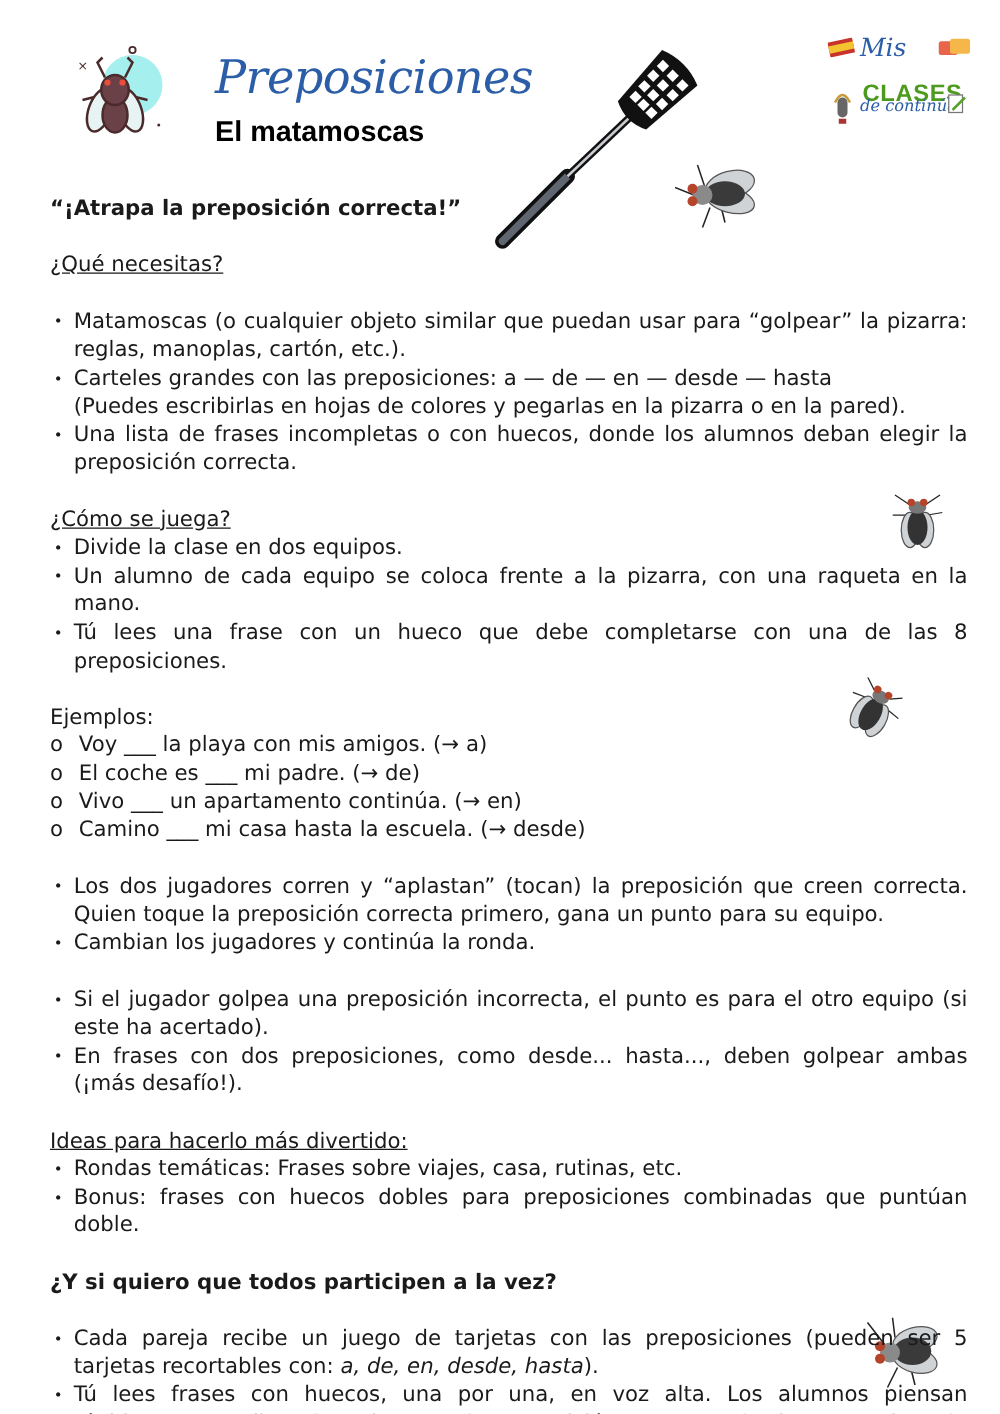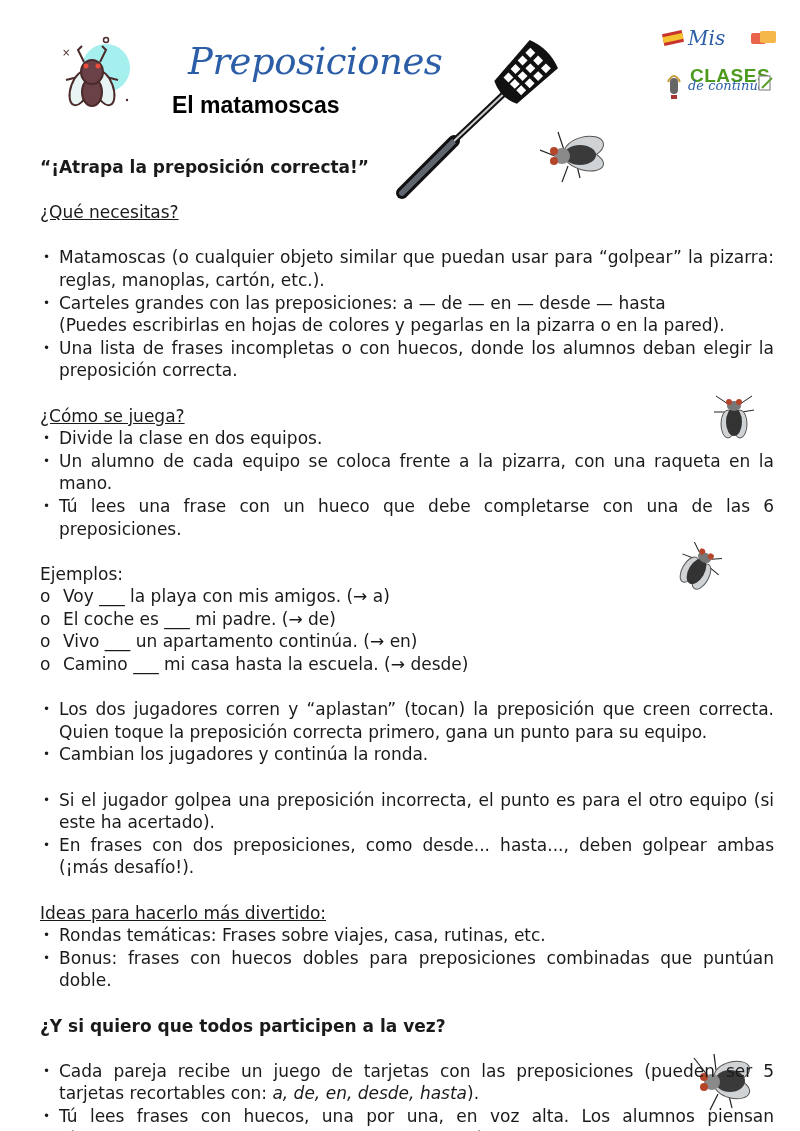--- a/index.html
+++ b/index.html
@@ -1,20 +1,20 @@
 <!DOCTYPE html>
 <html><head>
 <meta charset="utf-8">
 <style>
   html, body { margin: 0; padding: 0; background: #ffffff; }
   body { width: 800px; height: 1131px; position: relative; overflow: hidden;
          font-family: "DejaVu Sans", sans-serif; color: #1a1a1a; }
   .abs { position: absolute; }
 
-  .title { left: 188px; top: 40px; font-family: "DejaVu Serif", serif; font-style: italic;
+  .title { left: 172px; top: 40px; font-family: "DejaVu Serif", serif; font-style: italic;
            font-size: 37px; color: #2b5ea7; letter-spacing: -0.5px; }
   .subtitle { left: 172px; top: 92px; font-family: "Liberation Sans", sans-serif; font-weight: bold;
               font-size: 23px; color: #000000; }
 
   .content { left: 40px; top: 156px; width: 734px; font-size: 17px; line-height: 22.6px; }
   .content p { margin: 0; }
   .bold { font-weight: bold; }
   .ul { text-decoration: underline; }
   .gap { height: 22.6px; }
   ul.bul { list-style: none; margin: 0; padding: 0; }
@@ -176,21 +176,21 @@
   <ul class="bul">
     <li>Matamoscas (o cualquier objeto similar que puedan usar para “golpear” la pizarra: reglas, manoplas, cartón, etc.).</li>
     <li><span>Carteles grandes con las preposiciones: a — de — en — desde — hasta</span><br><span>(Puedes escribirlas en hojas de colores y pegarlas en la pizarra o en la pared).</span></li>
     <li>Una lista de frases incompletas o con huecos, donde los alumnos deban elegir la preposición correcta.</li>
   </ul>
   <div class="gap"></div>
   <p class="ul">¿Cómo se juega?</p>
   <ul class="bul">
     <li>Divide la clase en dos equipos.</li>
     <li>Un alumno de cada equipo se coloca frente a la pizarra, con una raqueta en la mano.</li>
-    <li>Tú lees una frase con un hueco que debe completarse con una de las 6 preposiciones.</li>
+    <li>Tú lees una frase con un hueco que debe completarse con una de las 8 preposiciones.</li>
   </ul>
   <div class="gap"></div>
   <p>Ejemplos:</p>
   <ol class="ex">
     <li>Voy ___ la playa con mis amigos. (→ a)</li>
     <li>El coche es ___ mi padre. (→ de)</li>
     <li>Vivo ___ un apartamento continúa. (→ en)</li>
     <li>Camino ___ mi casa hasta la escuela. (→ desde)</li>
   </ol>
   <div class="gap"></div>

